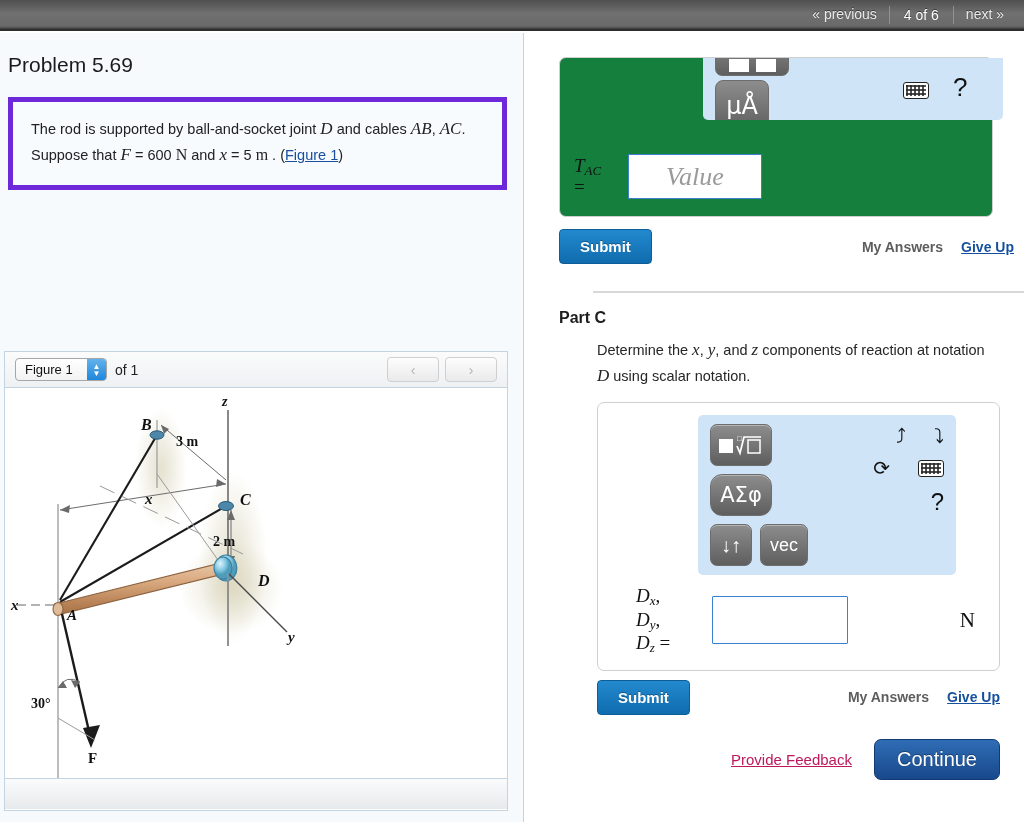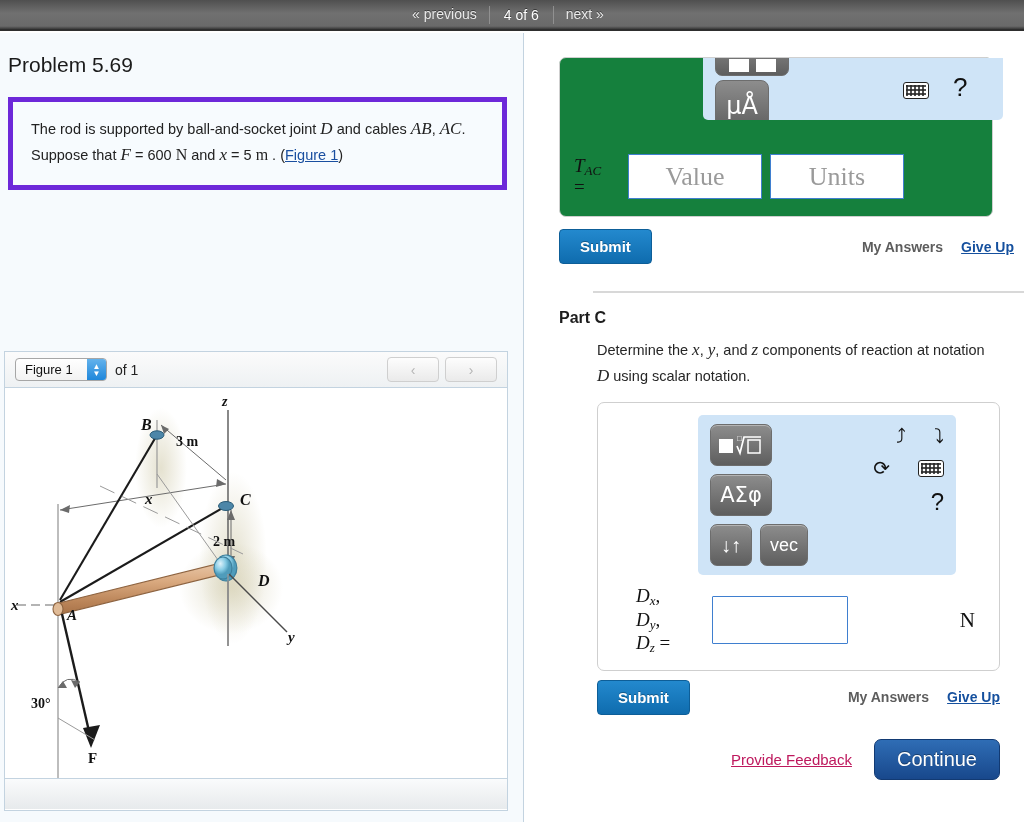--- a/index.html
+++ b/index.html
@@ -10,21 +10,21 @@
     background:#ffffff; overflow:hidden;
     -webkit-font-smoothing:antialiased;
   }
   .app { position:relative; width:1024px; height:822px; }
 
   
   .topbar {
     position:absolute; left:0; top:0; width:1024px; height:31px;
     background:linear-gradient(to bottom,#4f4f4f 0%,#707070 45%,#6a6a6a 90%,#3a3a3a 100%);
     border-bottom:2px solid #2e2e2e;
-    display:flex; align-items:center; justify-content:center;
+    display:flex; align-items:center; justify-content:flex-end;
     padding-right:8px;
   }
   .navlink {
     color:#e9e9e9; font-size:14px; text-decoration:none;
     padding:0 12px; line-height:31px; white-space:nowrap;
     text-shadow:0 -1px 0 rgba(0,0,0,.45);
   }
   .navsep { width:1px; height:18px; background:#9a9a9a; opacity:.8; }
   .navcount { color:#fff; font-size:14px; padding:0 14px; white-space:nowrap;
     text-shadow:0 -1px 0 rgba(0,0,0,.45); }
@@ -101,21 +101,21 @@
   }
   .pal-left { display:flex; flex-direction:column; gap:8px; }
   .pal-row { display:flex; gap:8px; }
   .keybtn {
     border:1px solid #6d6d6d; border-radius:7px;
     background:linear-gradient(to bottom,#8d8d8d,#5e5e5e);
     color:#fff; display:flex; align-items:center; justify-content:center;
     box-shadow:inset 0 1px 0 rgba(255,255,255,.35);
   }
   .k-sqrt { width:62px; height:42px; }
-  .k-greek { width:62px; height:42px; font-size:21px; font-family:"DejaVu Sans",sans-serif; }
+  .k-greek { width:62px; height:42px; font-size:21px; font-family:"DejaVu Sans",sans-serif;border-radius:12px; }
   .k-updown { width:42px; height:42px; font-size:20px; }
   .k-vec { width:48px; height:42px; font-size:18px; font-family:"Liberation Sans",sans-serif; }
   .pal-right { margin-left:auto; display:flex; flex-direction:column; gap:12px; padding-top:2px; }
   .pal-r-row { display:flex; gap:28px; align-items:center; justify-content:flex-end; }
   .icobtn { color:#111; font-size:20px; line-height:1; display:flex; align-items:center; justify-content:center; }
 
   .fieldrow { display:flex; align-items:center; margin-top:10px;margin-left:24px; }
   .flabel { font-family:"Liberation Serif", serif; font-size:19px; color:#111;
     width:76px; line-height:1.12; }
   .flabel i { font-style:italic; }
@@ -167,21 +167,21 @@
   .tac-box {
     position:absolute; left:34px; top:24px; width:434px; height:160px;
     border:1px solid #cfcfcf; border-radius:7px; background:#15803d;
   }
   .tac-row { position:absolute; left:14px; top:96px; display:flex; align-items:center; }
   .tac-label { font-family:"Liberation Serif", serif; font-size:19px; color:#111;
     width:54px; line-height:1.05; }
   .vfield {
     width:134px; height:45px; border:1.6px solid #3f7fcf; background:#fff;
     display:flex; align-items:center; justify-content:center;
-    font-family:"Liberation Serif", serif; font-size:26px; color:#9a9a9a;
+    font-family:"Liberation Serif", serif; font-style:italic; font-size:26px; color:#9a9a9a;
   }
   .ufield { margin-left:8px; }
   .kbd-glyph {
     width:26px; height:17px; border:1.5px solid #222; border-radius:3px;
     background:#fff; display:inline-block; position:relative;
   }
   .kbd-glyph::after{
     content:""; position:absolute; left:2px; top:2px; right:2px; bottom:2px;
     background:repeating-linear-gradient(to right,#333 0 2px,#fff 2px 4px),
                repeating-linear-gradient(to bottom,#333 0 2px,#fff 2px 4px);
@@ -329,21 +329,20 @@
         <span class="kbd-glyph" style="position:absolute; left:200px; top:24px;"></span>
         <span style="position:absolute; left:250px; top:14px; font-size:26px; color:#111;">?</span>
       </div>
 
       <div class="tac-row">
         <span class="tac-label">
           <i>T</i><span class="sub">AC</span><br>
           <span>=</span>
         </span>
         <span class="vfield">Value</span>
-        <span class="vfield ufield">Units</span>
       </div>
     </div>
 
     <div class="btnrow" style="position:absolute; left:0; top:196px; width:455px; margin:0 0 0 34px;">
       <button class="submit">Submit</button>
       <span class="myans">My Answers</span>
       <a class="giveup" href="#">Give Up</a>
     </div>
 
     <div class="partC-rule" style="position:absolute; top:258px; left:34px; width:432px;"></div>

